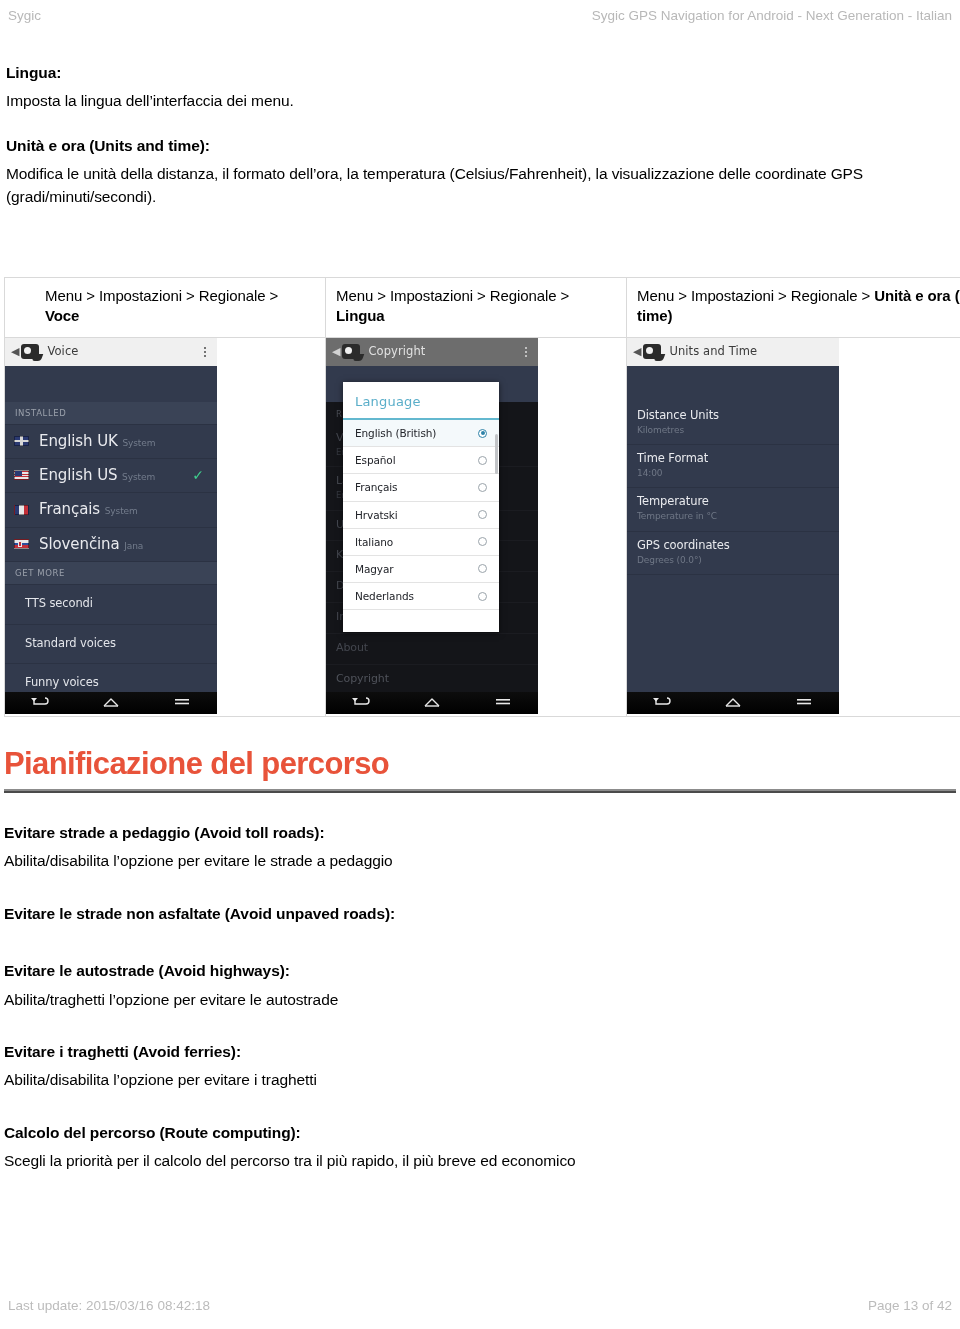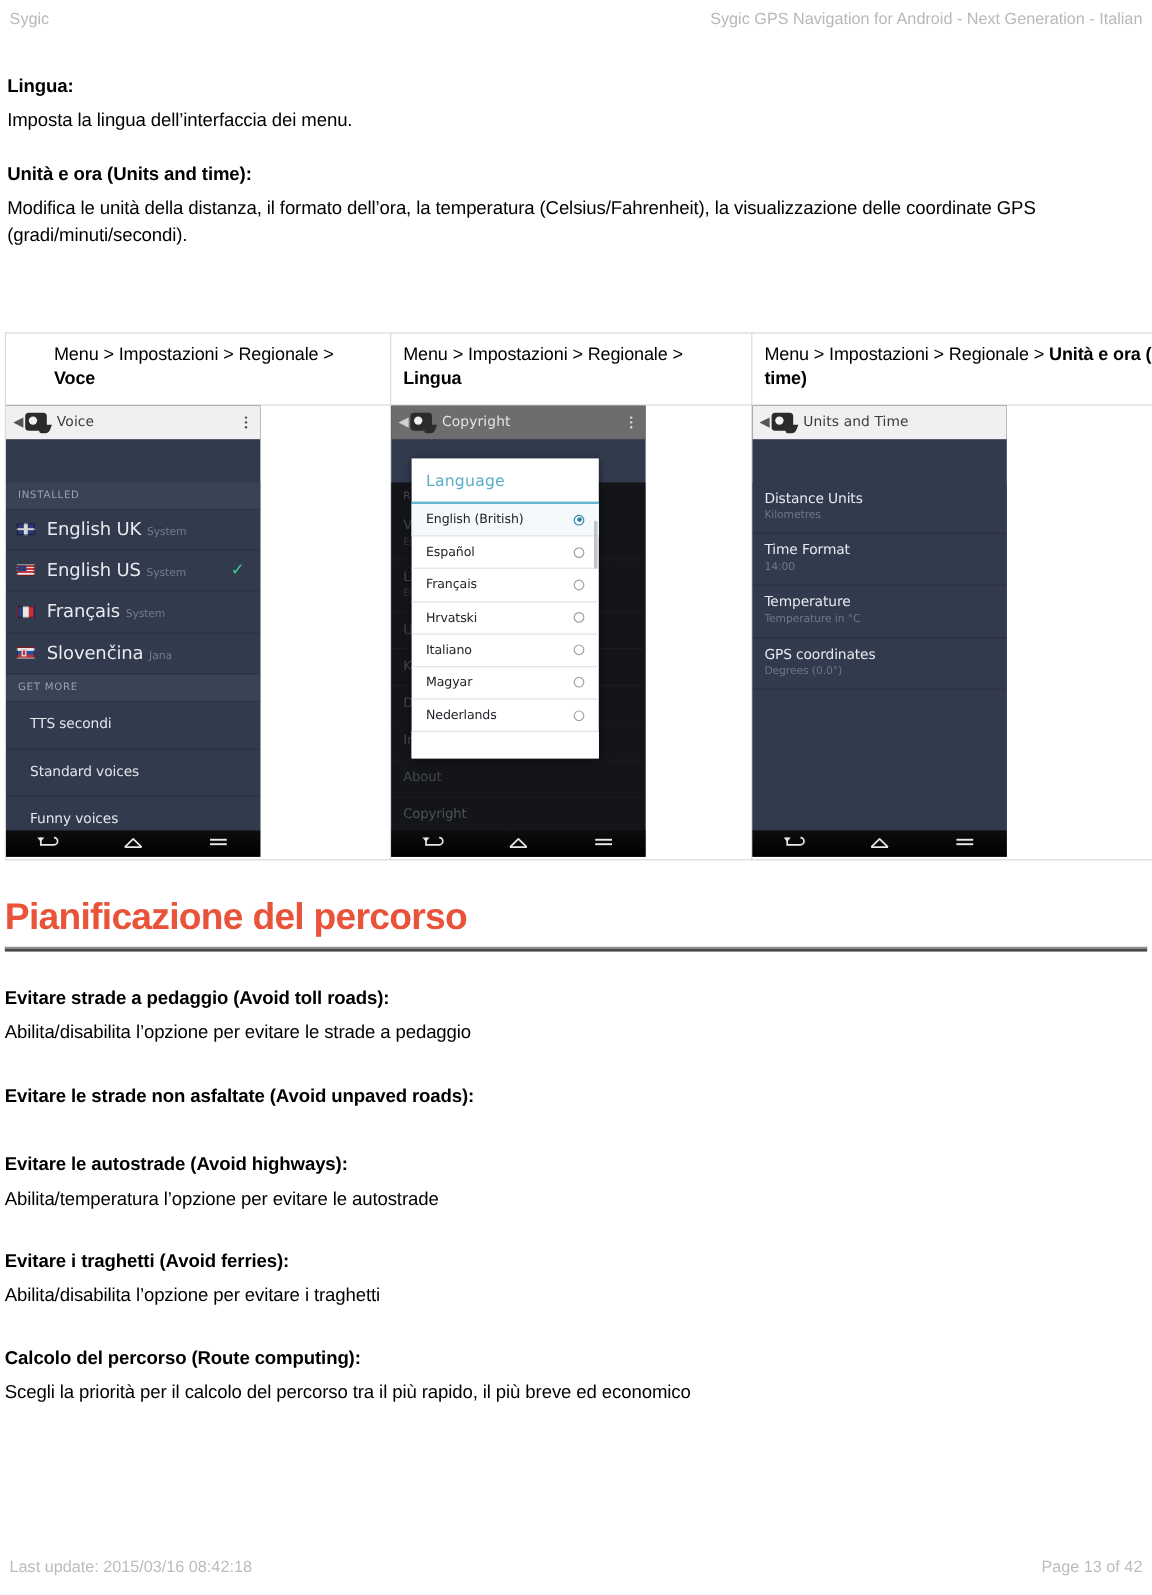--- a/index.html
+++ b/index.html
@@ -632,21 +632,21 @@
   <div class="gap-sm"></div>
   <p class="p-body">Abilita/disabilita l’opzione per evitare le strade a pedaggio</p>
   <div class="gap-lg"></div>
 
   <p class="h-bold">Evitare le strade non asfaltate (Avoid unpaved roads):</p>
   <div class="gap-sm"></div>
   <div class="gap-lg"></div>
 
   <p class="h-bold">Evitare le autostrade (Avoid highways):</p>
   <div class="gap-sm"></div>
-  <p class="p-body">Abilita/temperatura l’opzione per evitare le autostrade</p>
+  <p class="p-body">Abilita/traghetti l’opzione per evitare le autostrade</p>
   <div class="gap-lg"></div>
 
   <p class="h-bold">Evitare i traghetti (Avoid ferries):</p>
   <div class="gap-sm"></div>
   <p class="p-body">Abilita/disabilita l’opzione per evitare i traghetti</p>
   <div class="gap-lg"></div>
 
   <p class="h-bold">Calcolo del percorso (Route computing):</p>
   <div class="gap-sm"></div>
   <p class="p-body">Scegli la priorità per il calcolo del percorso tra il più rapido, il più breve ed economico</p>

